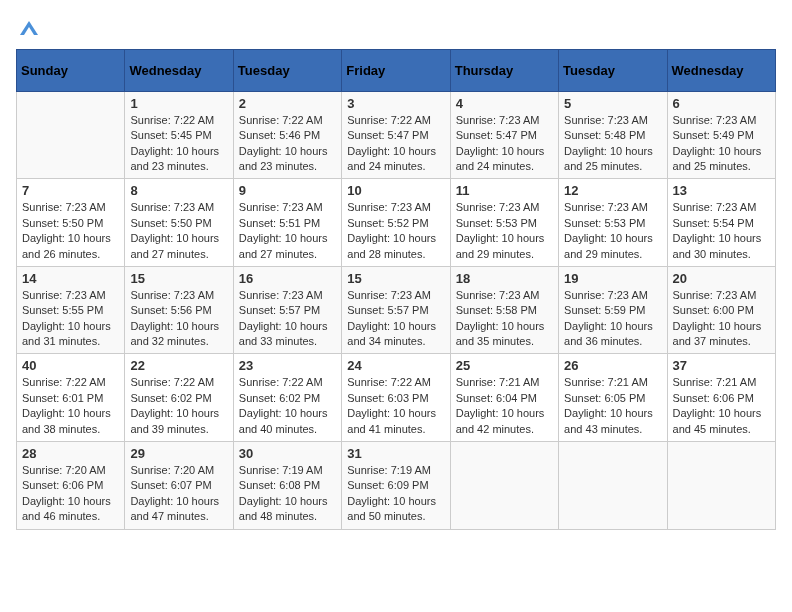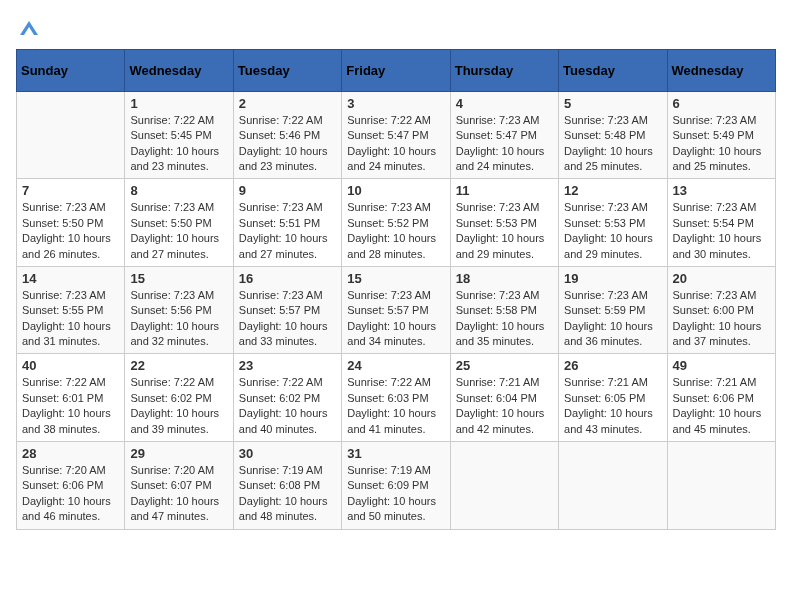--- a/index.html
+++ b/index.html
@@ -281,21 +281,21 @@
 Sunset: 6:04 PM
 Daylight: 10 hours and 42 minutes.</div>
         </td>
         <td>
           <span class="day-number">26</span>
           <div class="day-info" style="white-space: pre-wrap;">Sunrise: 7:21 AM
 Sunset: 6:05 PM
 Daylight: 10 hours and 43 minutes.</div>
         </td>
         <td>
-          <span class="day-number">49</span>
+          <span class="day-number">37</span>
           <div class="day-info" style="white-space: pre-wrap;">Sunrise: 7:21 AM
 Sunset: 6:06 PM
 Daylight: 10 hours and 45 minutes.</div>
         </td>
       </tr>
       <tr>
         <td>
           <span class="day-number">28</span>
           <div class="day-info" style="white-space: pre-wrap;">Sunrise: 7:20 AM
 Sunset: 6:06 PM

